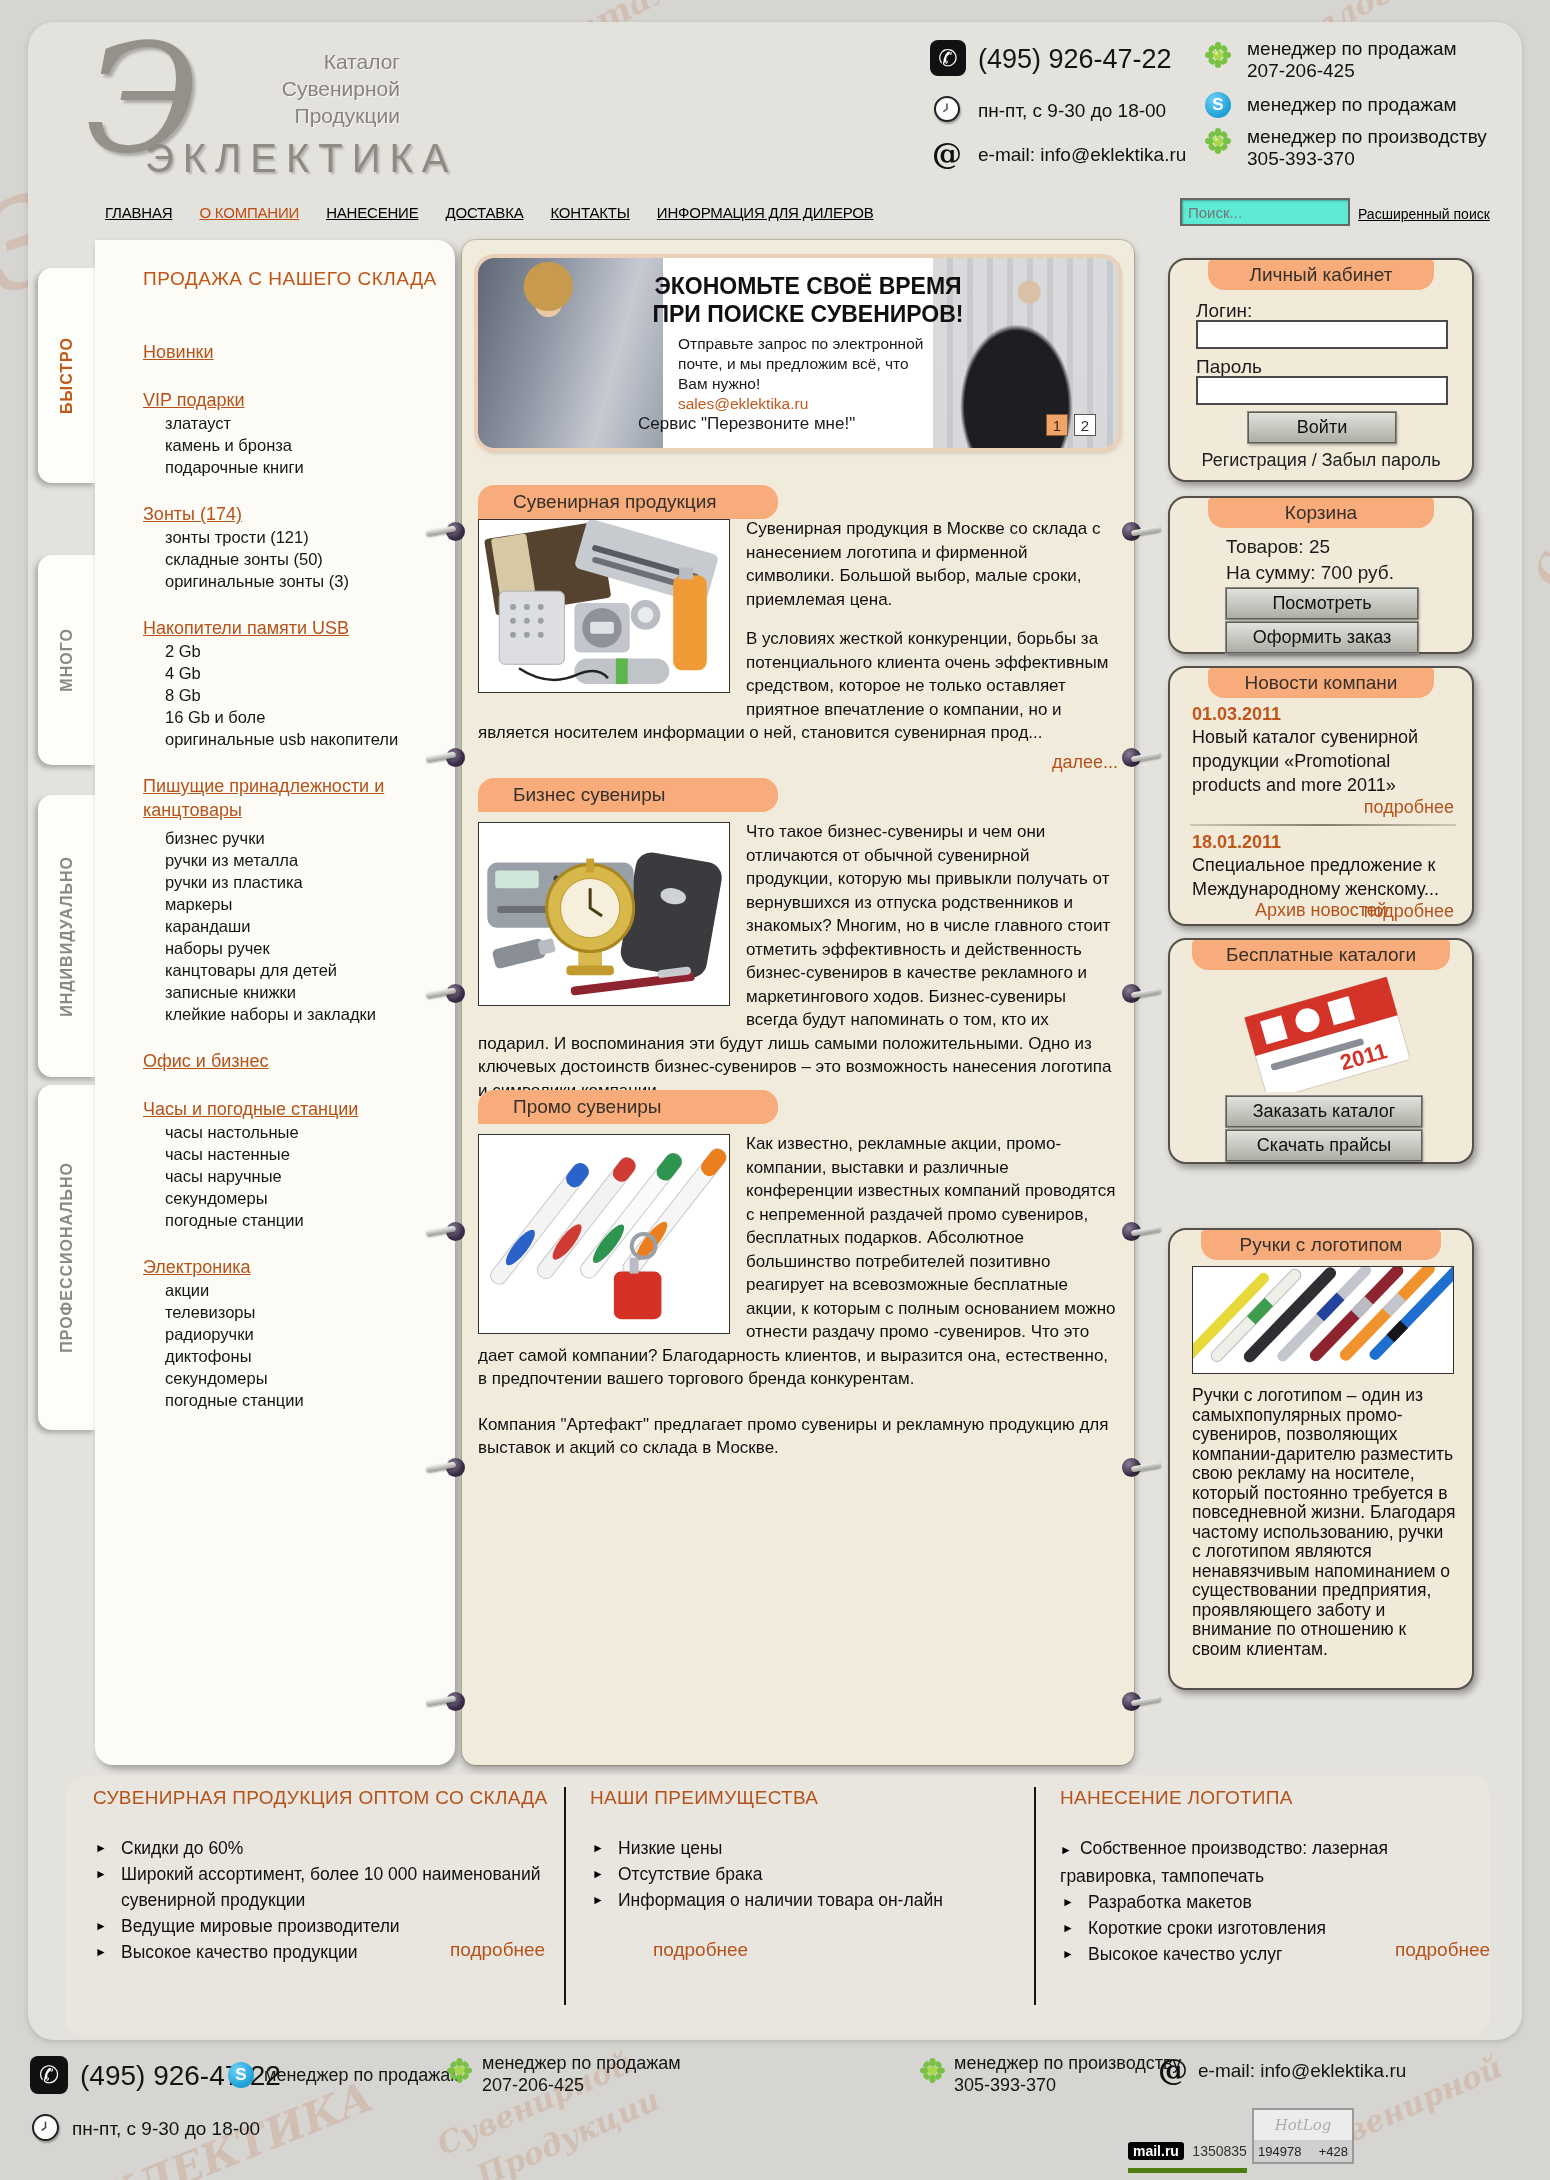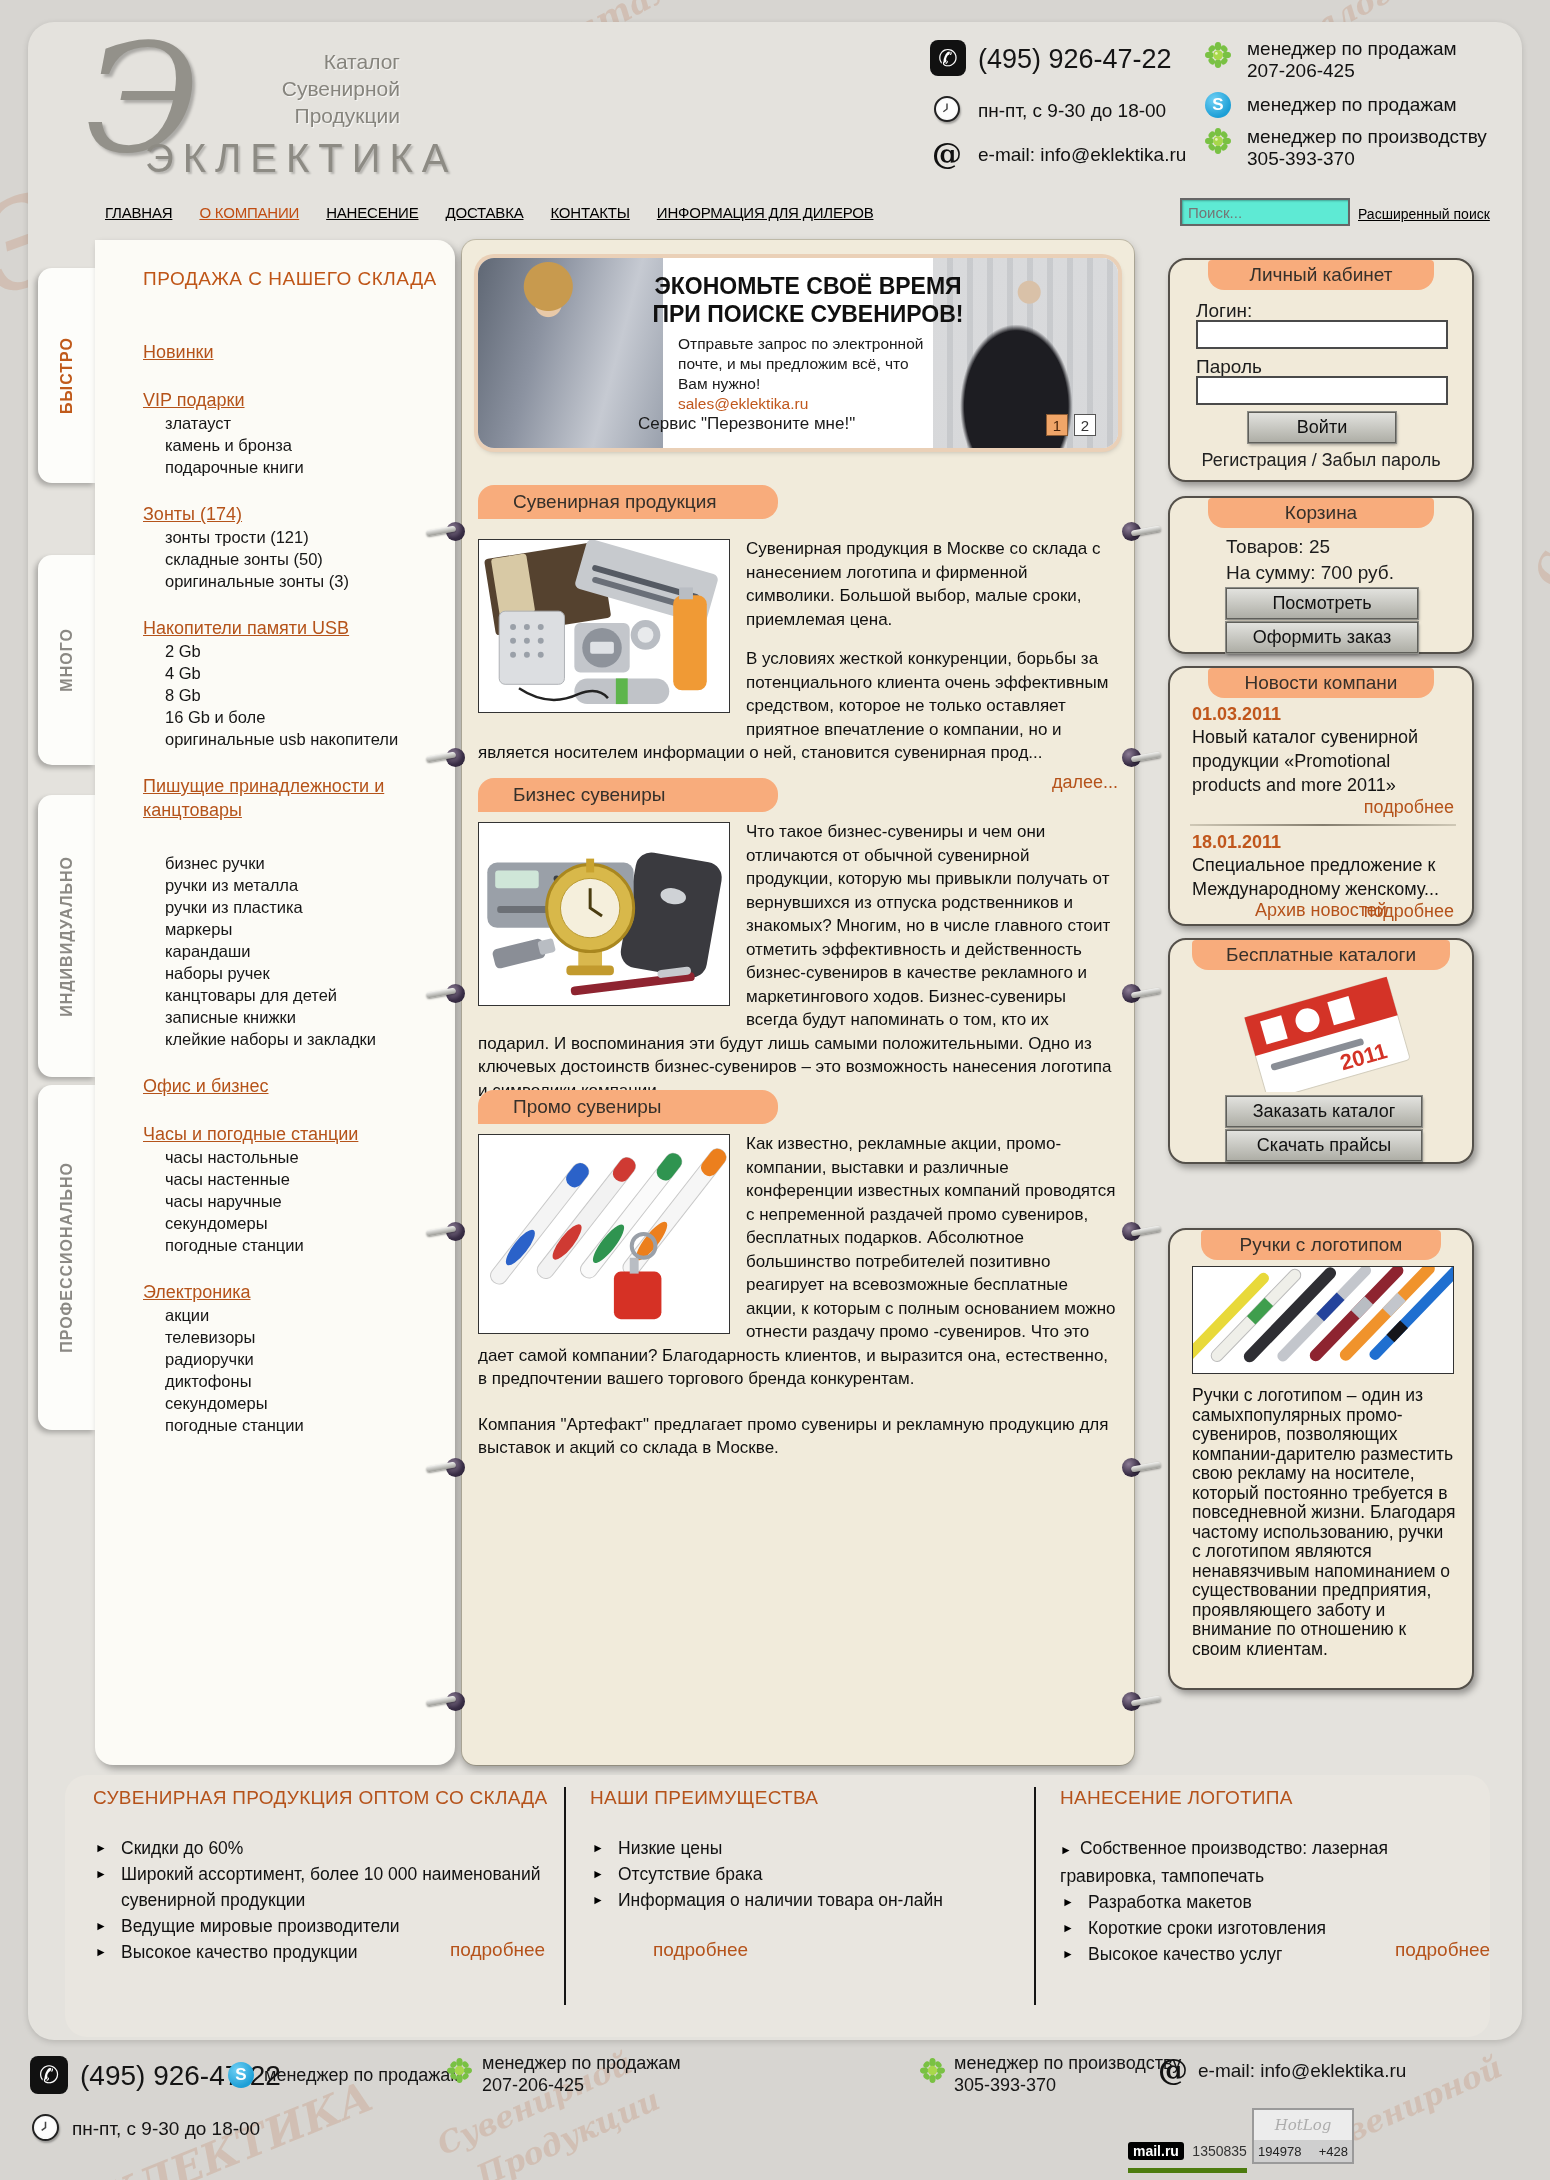--- a/index.html
+++ b/index.html
@@ -211,21 +211,21 @@
     <div class="sb-items">
       <a href="#">2 Gb</a>
       <a href="#">4 Gb</a>
       <a href="#">8 Gb</a>
       <a href="#">16 Gb и боле</a>
       <a href="#">оригинальные usb накопители</a>
     </div>
   </div>
   <div>
     <a href="#" class="sb-h" style="width:250px">Пишущие принадлежности и канцтовары</a>
-    <div class="sb-items" style="margin-top:30px">
+    <div class="sb-items" style="margin-top:5px">
       <a href="#">бизнес ручки</a>
       <a href="#">ручки из металла</a>
       <a href="#">ручки из пластика</a>
       <a href="#">маркеры</a>
       <a href="#">карандаши</a>
       <a href="#">наборы ручек</a>
       <a href="#">канцтовары для детей</a>
       <a href="#">записные книжки</a>
       <a href="#">клейкие наборы и закладки</a>
     </div>
@@ -267,21 +267,21 @@
       <a href="#" class="b-mail" style="text-decoration:none">sales@eklektika.ru</a>
     </div>
     <div class="b-serv">Сервис "Перезвоните мне!"</div>
     <div class="pager">
       <span class="pg on">1</span>
       <span class="pg">2</span>
     </div>
   </div>
 
   <div class="pill" style="left:16px;top:245px;width:300px">Сувенирная продукция</div>
-  <div class="sec-body" style="top:297px">
+  <div class="sec-body" style="top:277px">
     <svg class="sec-img" width="252" height="174" viewBox="0 0 252 174">
       <rect x="0" y="0" width="252" height="174" fill="#ffffff"></rect>
       <rect x="10" y="10" width="118" height="78" rx="4" fill="#55422f" transform="rotate(-9 69 49)"></rect>
       <rect x="16" y="16" width="36" height="60" rx="3" fill="#d8c9a5" transform="rotate(-9 34 46)"></rect>
       <rect x="100" y="16" width="138" height="52" rx="6" fill="#c7cace" transform="rotate(16 169 42)"></rect>
       <rect x="112" y="40" width="112" height="6" rx="3" fill="#555a63" transform="rotate(16 168 43)"></rect>
       <rect x="112" y="52" width="112" height="6" rx="3" fill="#6a6f78" transform="rotate(16 168 55)"></rect>
       <rect x="20" y="72" width="66" height="74" rx="6" fill="#dcdee1" stroke="#aeb1b5"></rect>
       <circle cx="34" cy="88" r="3" fill="#9aa0a8"></circle>
         <circle cx="48" cy="88" r="3" fill="#9aa0a8"></circle>

